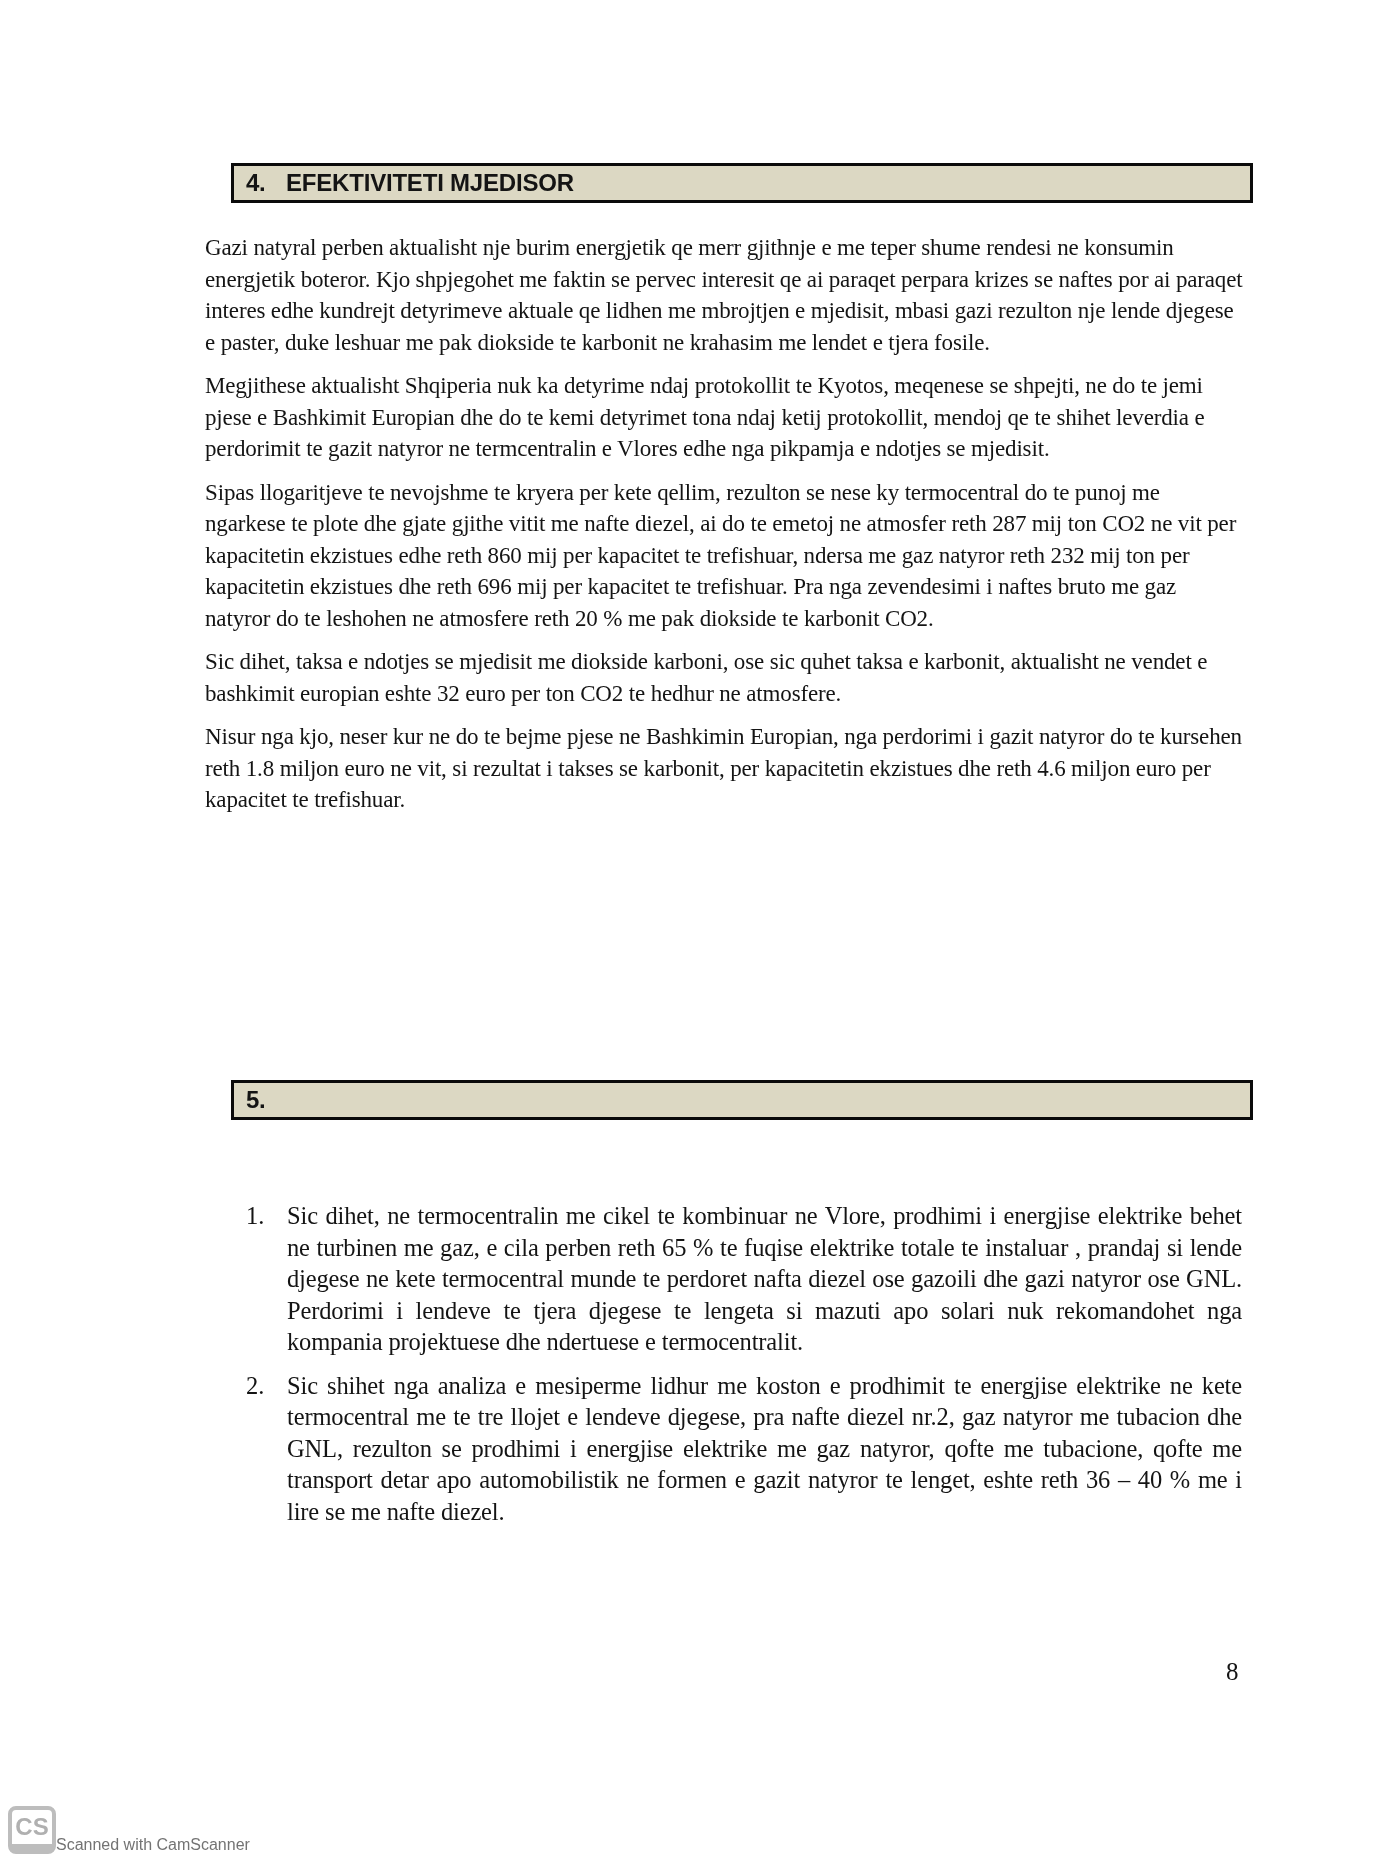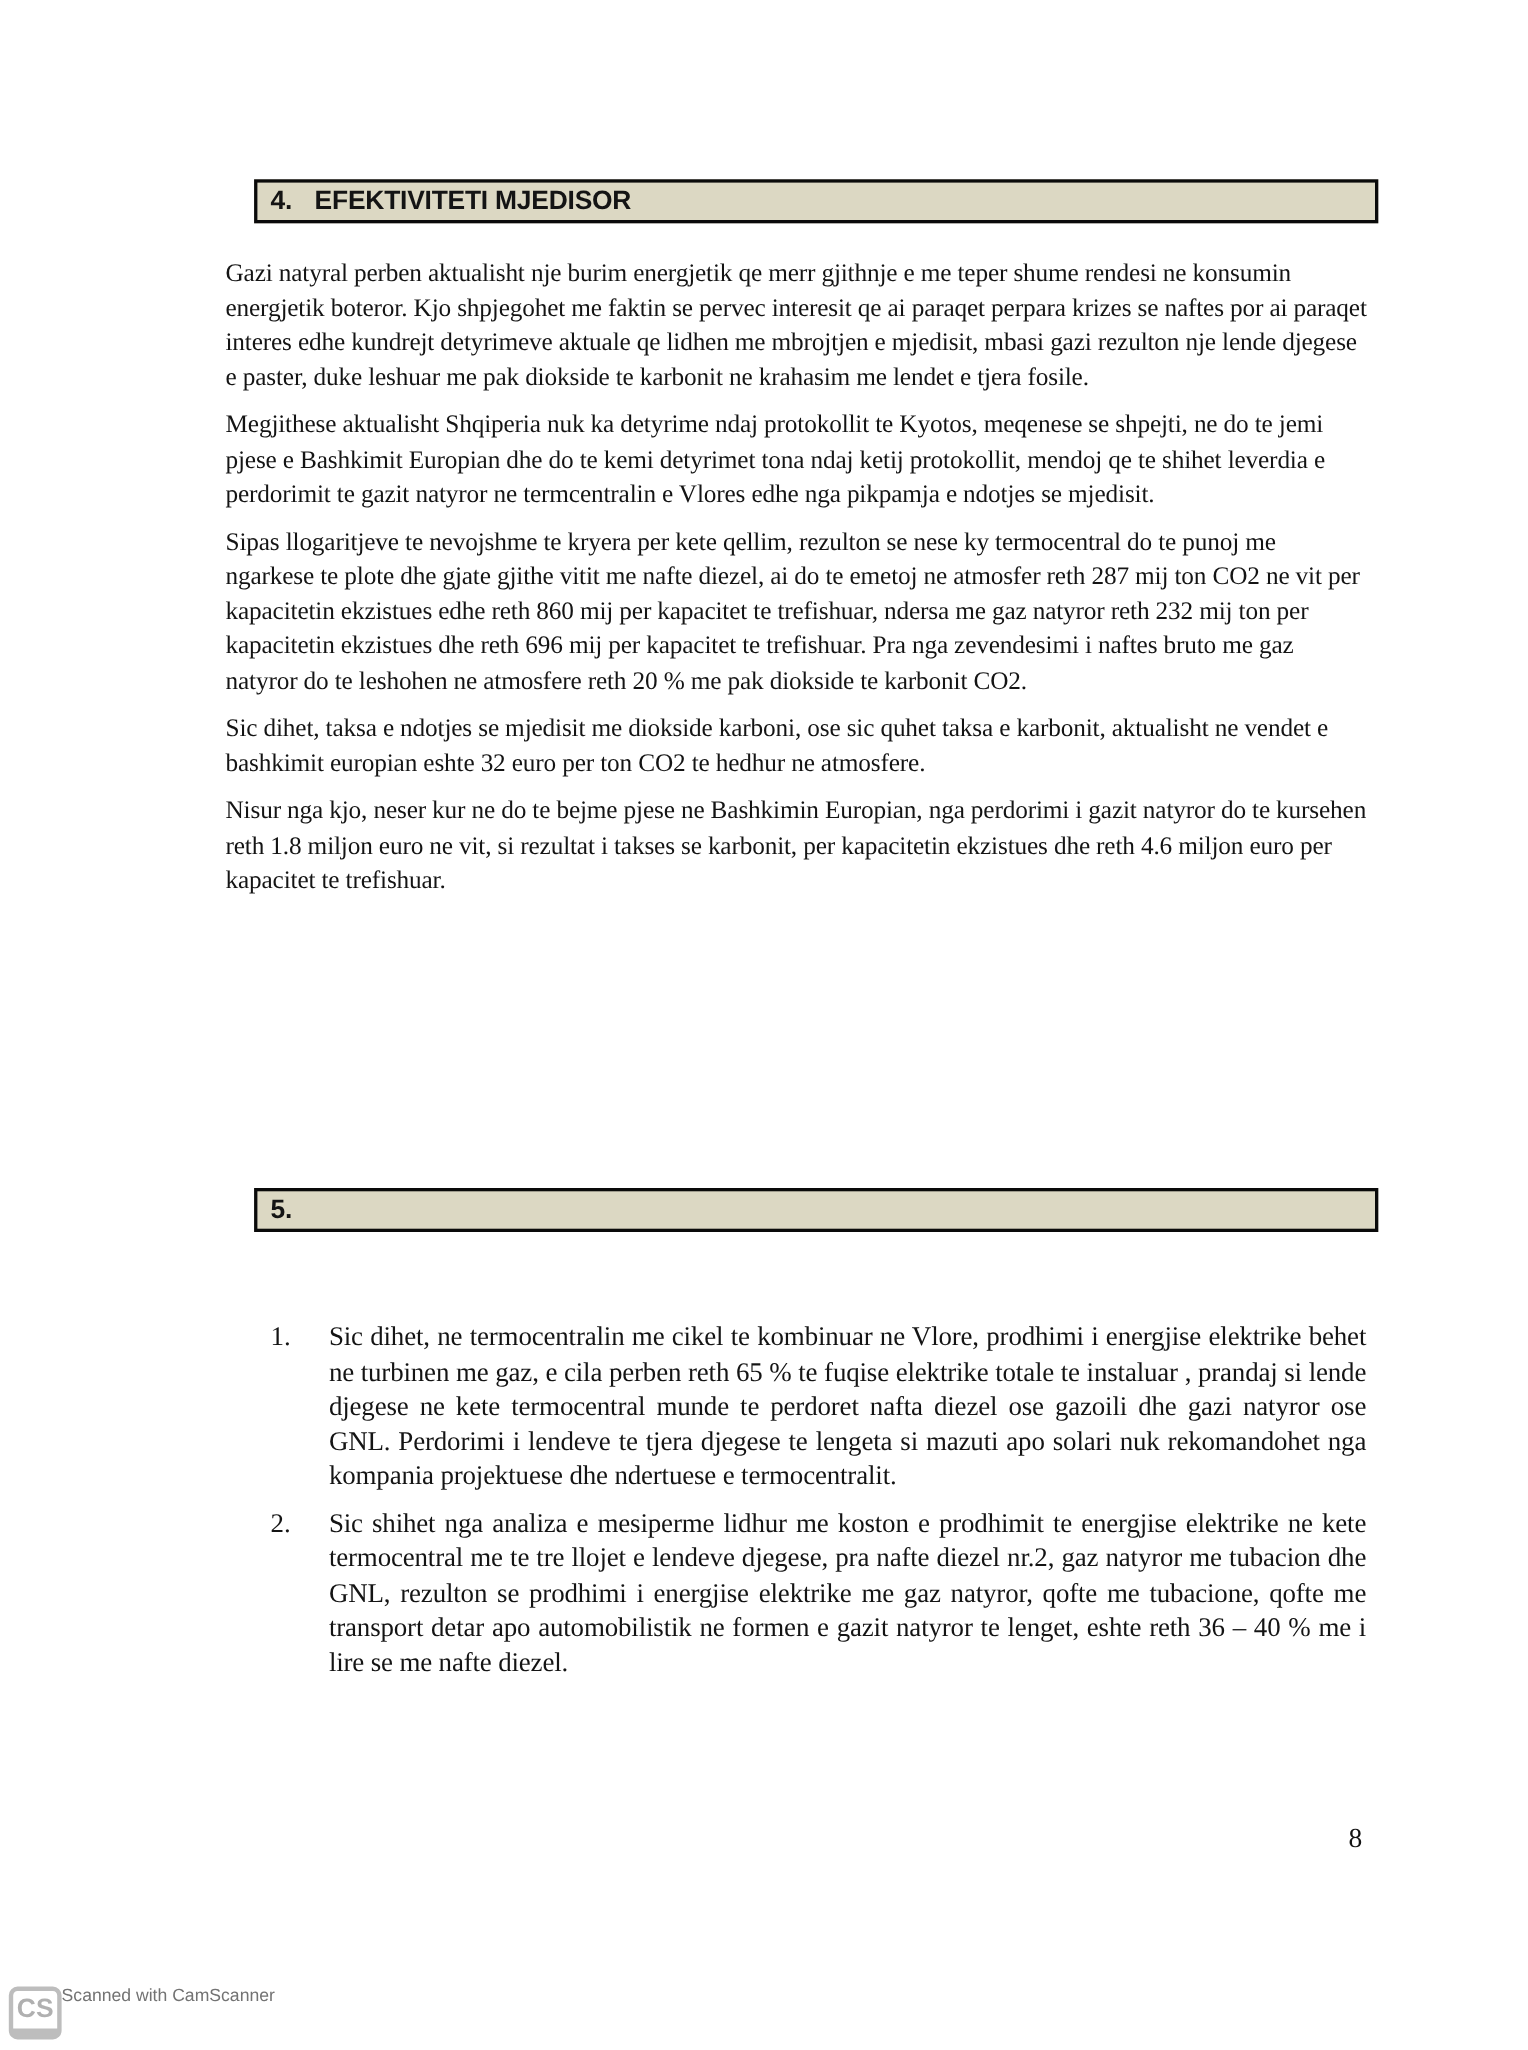--- a/index.html
+++ b/index.html
@@ -68,39 +68,39 @@
       position: relative;
       padding-left: 41px;
       margin-bottom: 12px;
     }
     .list-item .num {
       position: absolute;
       left: 0;
       top: 0;
     }
     .list-item p {
-      margin: 0 0 12px 12px;
+      margin: 0 0 12px 0;
       text-align: justify;
       letter-spacing: -0.15px;
     }
     .list-item p:last-child { margin-bottom: 0; }
 
     .page-number {
       position: absolute;
       left: 1226px;
       top: 1658px;
       font-size: 25px;
     }
 
     .watermark {
       position: absolute;
       left: 8px;
       top: 1806px;
       display: flex;
-      align-items: flex-start;
+      align-items: flex-end;
       color: #b5b5b5;
     }
     .cs-logo {
       width: 48px;
       height: 48px;
       border: 4px solid #bdbdbd;
       border-radius: 8px;
       box-sizing: border-box;
       display: flex;
       align-items: center;

